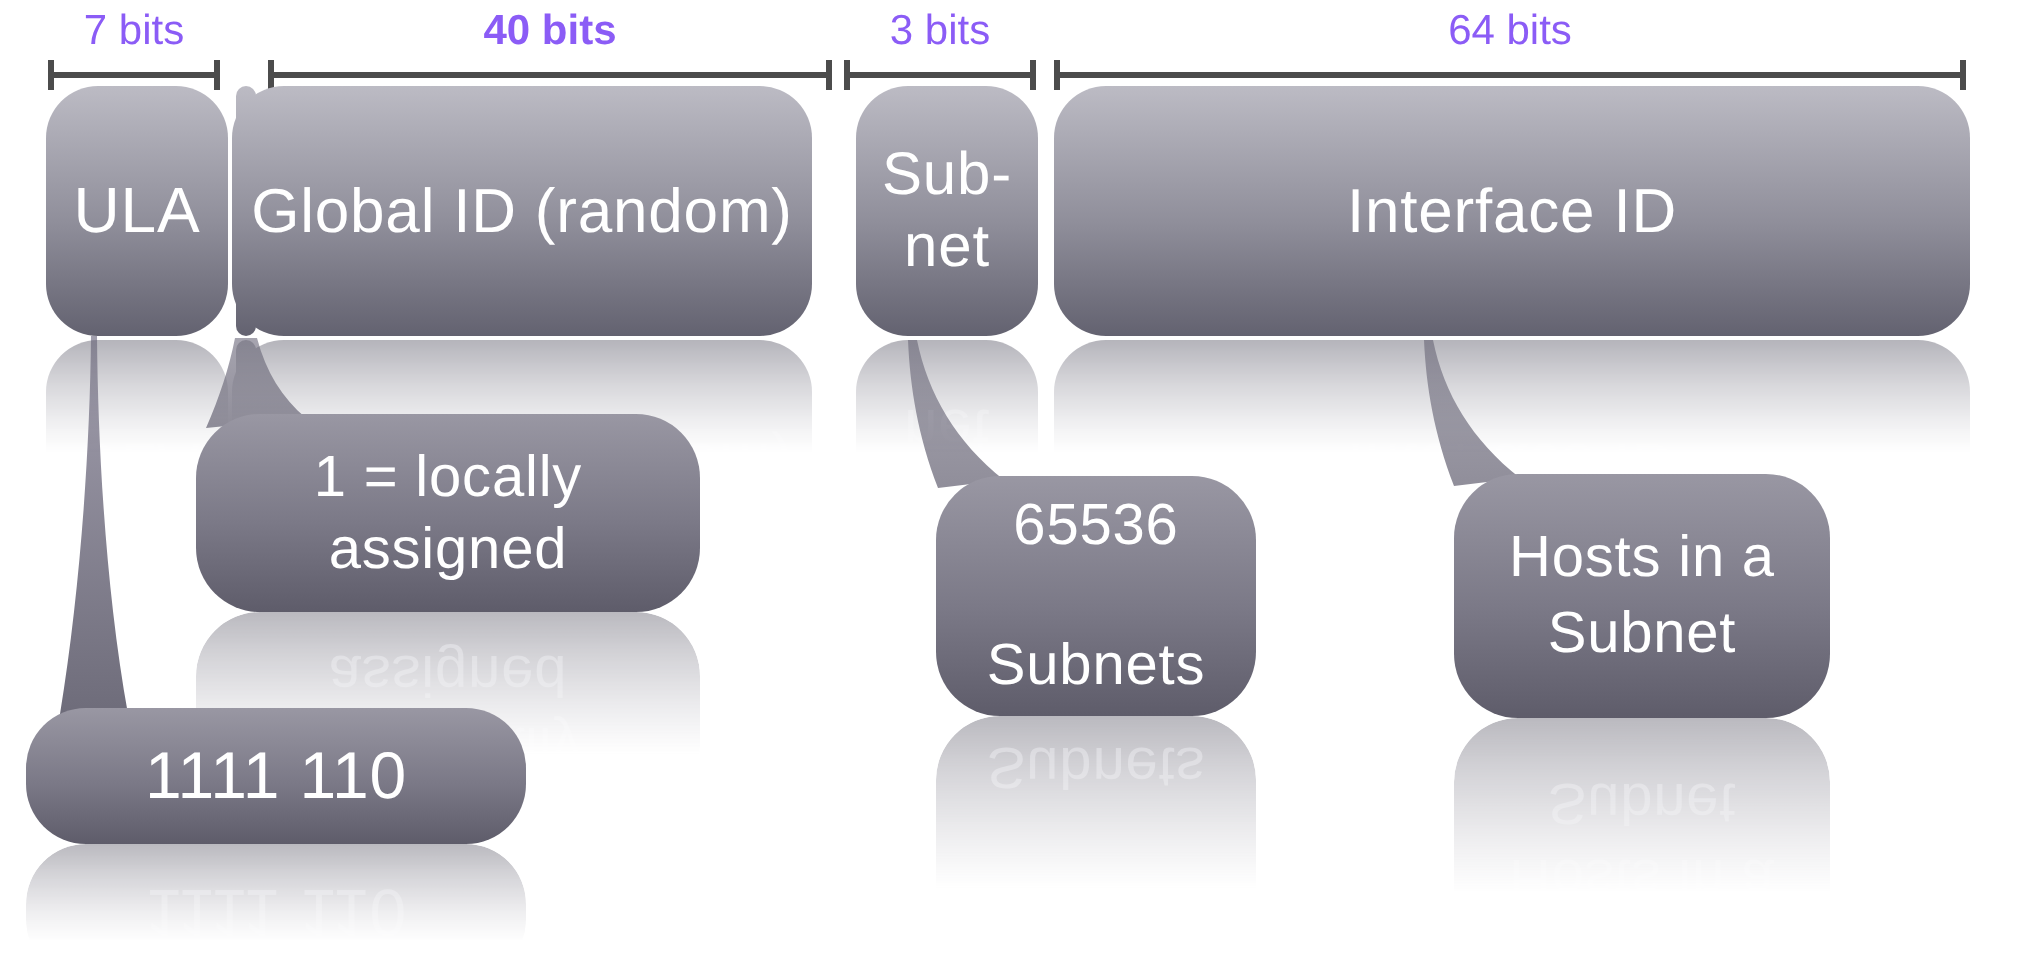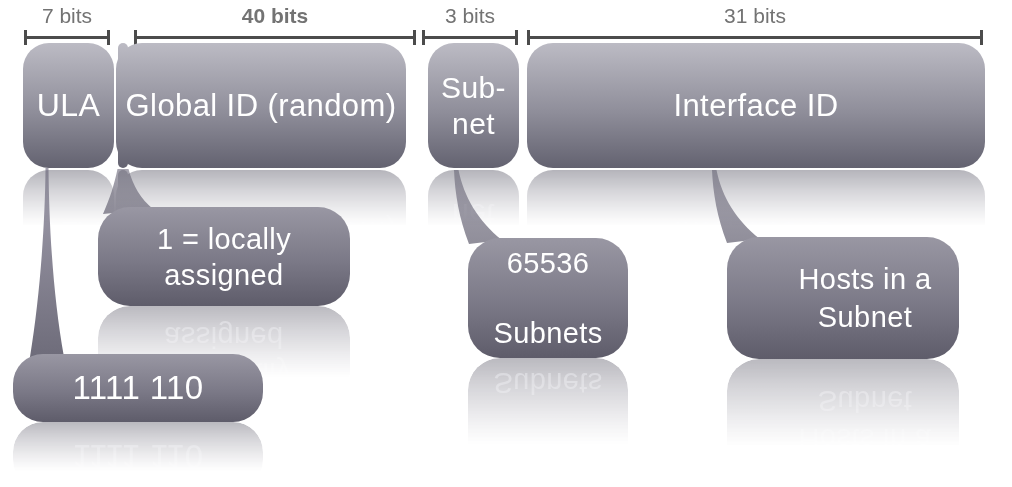--- a/index.html
+++ b/index.html
@@ -8,21 +8,21 @@
     width:1012px; height:487px;
     background:#ffffff;
     overflow:hidden;
     font-family:"Liberation Sans", sans-serif;
   }
 
   
   .measure { position:absolute; top:4px; height:40px; }
   .measure-label {
     position:absolute; left:0; right:0; top:0;
-    text-align:center; font-size:21px; color:#737373;
+    text-align:center; font-size:21px; color:#8b5cf6;
     white-space:nowrap;
   }
   .bracket {
     position:absolute; left:0; right:0; top:26px; height:15px;
     border-left:3px solid #4c4c4c; border-right:3px solid #4c4c4c;
     background:linear-gradient(#4c4c4c,#4c4c4c) no-repeat center / 100% 3px;
   }
   .m-7  { left:24px;  width:86px;  }
   .m-40 { left:134px; width:282px;font-weight:bold; }
   .m-16 { left:422px; width:96px;  }
@@ -46,21 +46,21 @@
   
   .bubble {
     position:absolute;
     border-radius:32px;
     background:linear-gradient(to bottom,#9997a3 0%, #7b7987 55%, #5e5c6a 100%);
     display:flex; flex-direction:column; align-items:center; justify-content:center;
     color:#ffffff; letter-spacing:0.4px; text-align:center;
   }
   .c-assigned { left:98px;  top:207px; width:252px; height:99px;  font-size:29px; line-height:36px; }
   .c-subnets  { left:468px; top:238px; width:160px; height:120px; font-size:29px; line-height:38px;gap:32px; }
-  .c-hosts    { left:727px; top:237px; width:188px; height:122px; font-size:29px; line-height:38px;padding-left:44px; }
+  .c-hosts    { left:727px; top:237px; width:188px; height:122px; font-size:29px; line-height:38px; }
   .c-prefix   { left:13px;  top:354px; width:250px; height:68px;  font-size:33px; border-radius:30px; }
 
   
   .reflection {
     transform:scaleY(-1);
     opacity:0.5;
     pointer-events:none;
     -webkit-mask-image:linear-gradient(to bottom, transparent 28%, rgba(0,0,0,0.85) 100%);
             mask-image:linear-gradient(to bottom, transparent 28%, rgba(0,0,0,0.85) 100%);
   }
@@ -91,21 +91,21 @@
   </div>
   <div class="measure m-40">
     <span class="measure-label">40 bits</span>
     <div class="bracket"></div>
   </div>
   <div class="measure m-16">
     <span class="measure-label">3 bits</span>
     <div class="bracket"></div>
   </div>
   <div class="measure m-64">
-    <span class="measure-label">31 bits</span>
+    <span class="measure-label">64 bits</span>
     <div class="bracket"></div>
   </div>
 
   <div class="field-row row-reflection reflection">
     <div class="field f-ula">
       <span>ULA</span>
     </div>
     <div class="field f-sliver"></div>
     <div class="field f-global">
       <span>Global ID (random)</span>

